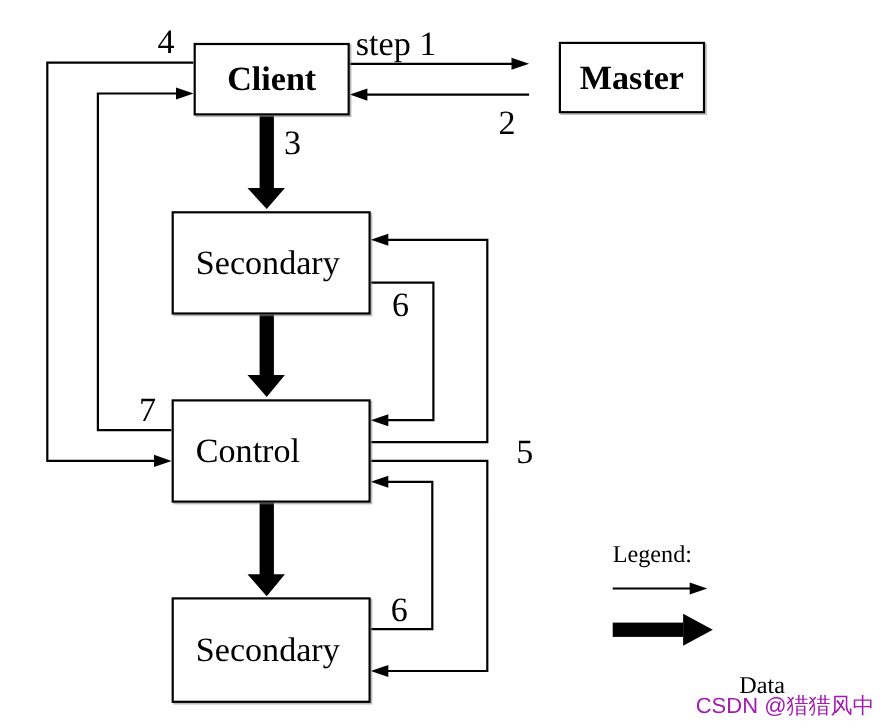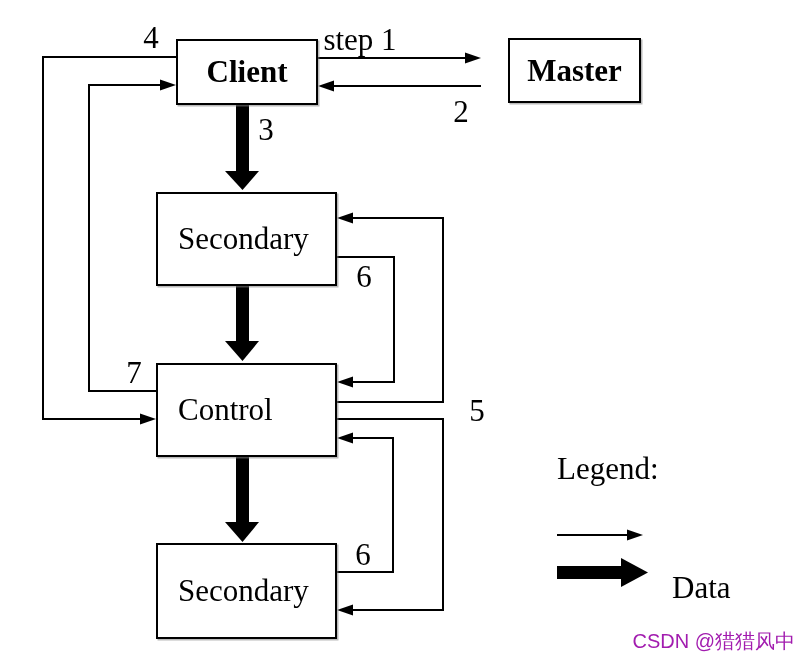--- a/index.html
+++ b/index.html
@@ -50,24 +50,25 @@
   #lbl-2     { left: 461px; top: 112px; }
   #lbl-3     { left: 266px; top: 130px; }
   #lbl-4     { left: 151px; top: 38px;  }
   #lbl-7     { left: 134px; top: 373px; }
   #lbl-5     { left: 477px; top: 411px; }
   #lbl-6a    { left: 364px; top: 277px; }
   #lbl-6b    { left: 363px; top: 555px; }
   .legend-text {
     position: absolute;
     z-index: 3;
-    font-size: 31px;
+    font-size: 22px;
     line-height: 36px;
     white-space: nowrap;
     transform: translateY(-50%);
+    margin-top: 35px;
   }
   #legend-title   { left: 557px; top: 469px; }
   #legend-control { left: 672px; top: 534px; }
   #legend-data    { left: 672px; top: 588px; font-family: Liberation Serif, serif; }
   #watermark {
     position: absolute;
     right: 13px; top: 628px;
     z-index: 3;
     font-family: "Liberation Sans", "DejaVu Sans", sans-serif;
     font-size: 20px;

